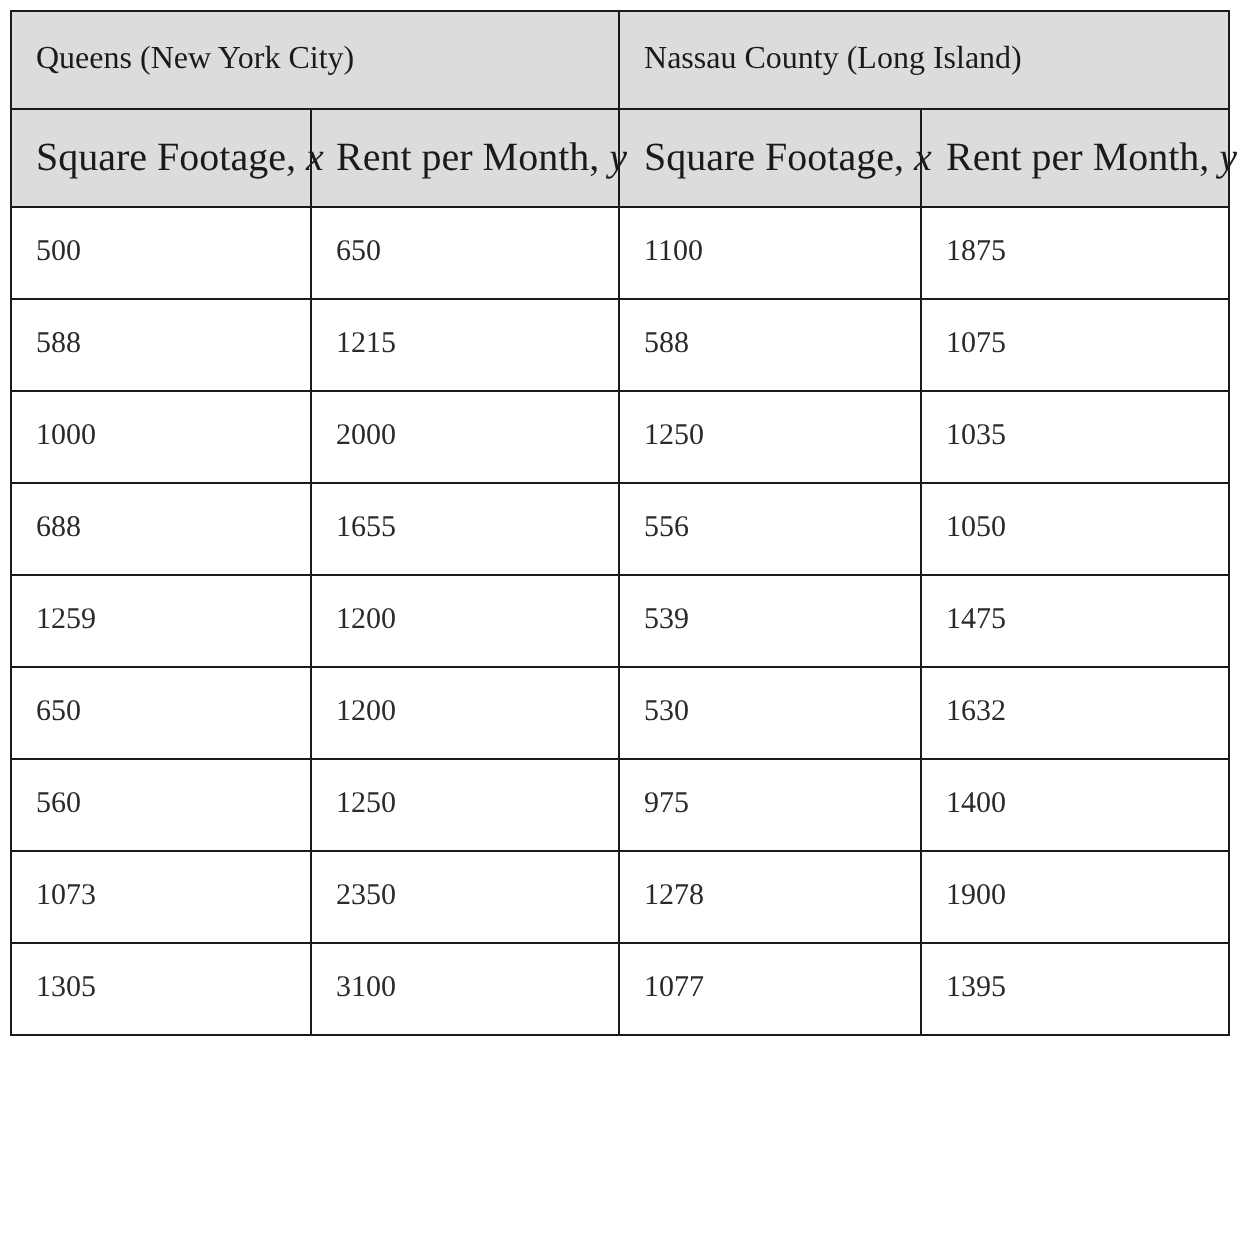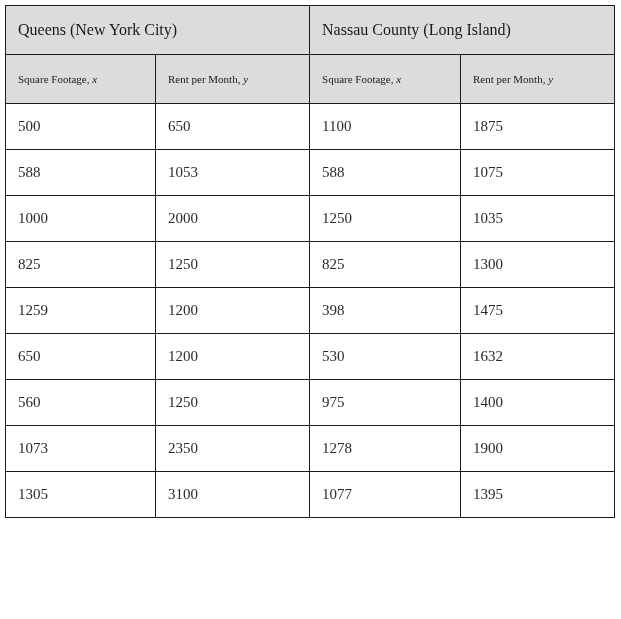--- a/index.html
+++ b/index.html
@@ -31,21 +31,21 @@
       white-space: nowrap;
     }
     tr.group-row th {
       background: #dcdcdc;
       height: 48px;
       font-size: 16px;
     }
     tr.col-row th {
       background: #dcdcdc;
       height: 48px;
-      font-size: 11px;
+      font-size: 20px;
     }
     tr.body-row td {
       height: 45px;
       font-size: 15px;
       color: #2a2a2a;
     }
     .var {
       font-style: italic;
     }
     col.c1 { width: 150px; }
@@ -78,40 +78,40 @@
     </thead>
     <tbody>
       <tr class="body-row">
         <td>500</td>
         <td>650</td>
         <td>1100</td>
         <td>1875</td>
       </tr>
       <tr class="body-row">
         <td>588</td>
-        <td>1053</td>
+        <td>1215</td>
         <td>588</td>
         <td>1075</td>
       </tr>
       <tr class="body-row">
         <td>1000</td>
         <td>2000</td>
         <td>1250</td>
         <td>1035</td>
       </tr>
       <tr class="body-row">
-        <td>825</td>
-        <td>1250</td>
-        <td>825</td>
-        <td>1300</td>
+        <td>688</td>
+        <td>1655</td>
+        <td>556</td>
+        <td>1050</td>
       </tr>
       <tr class="body-row">
         <td>1259</td>
         <td>1200</td>
-        <td>398</td>
+        <td>539</td>
         <td>1475</td>
       </tr>
       <tr class="body-row">
         <td>650</td>
         <td>1200</td>
         <td>530</td>
         <td>1632</td>
       </tr>
       <tr class="body-row">
         <td>560</td>

